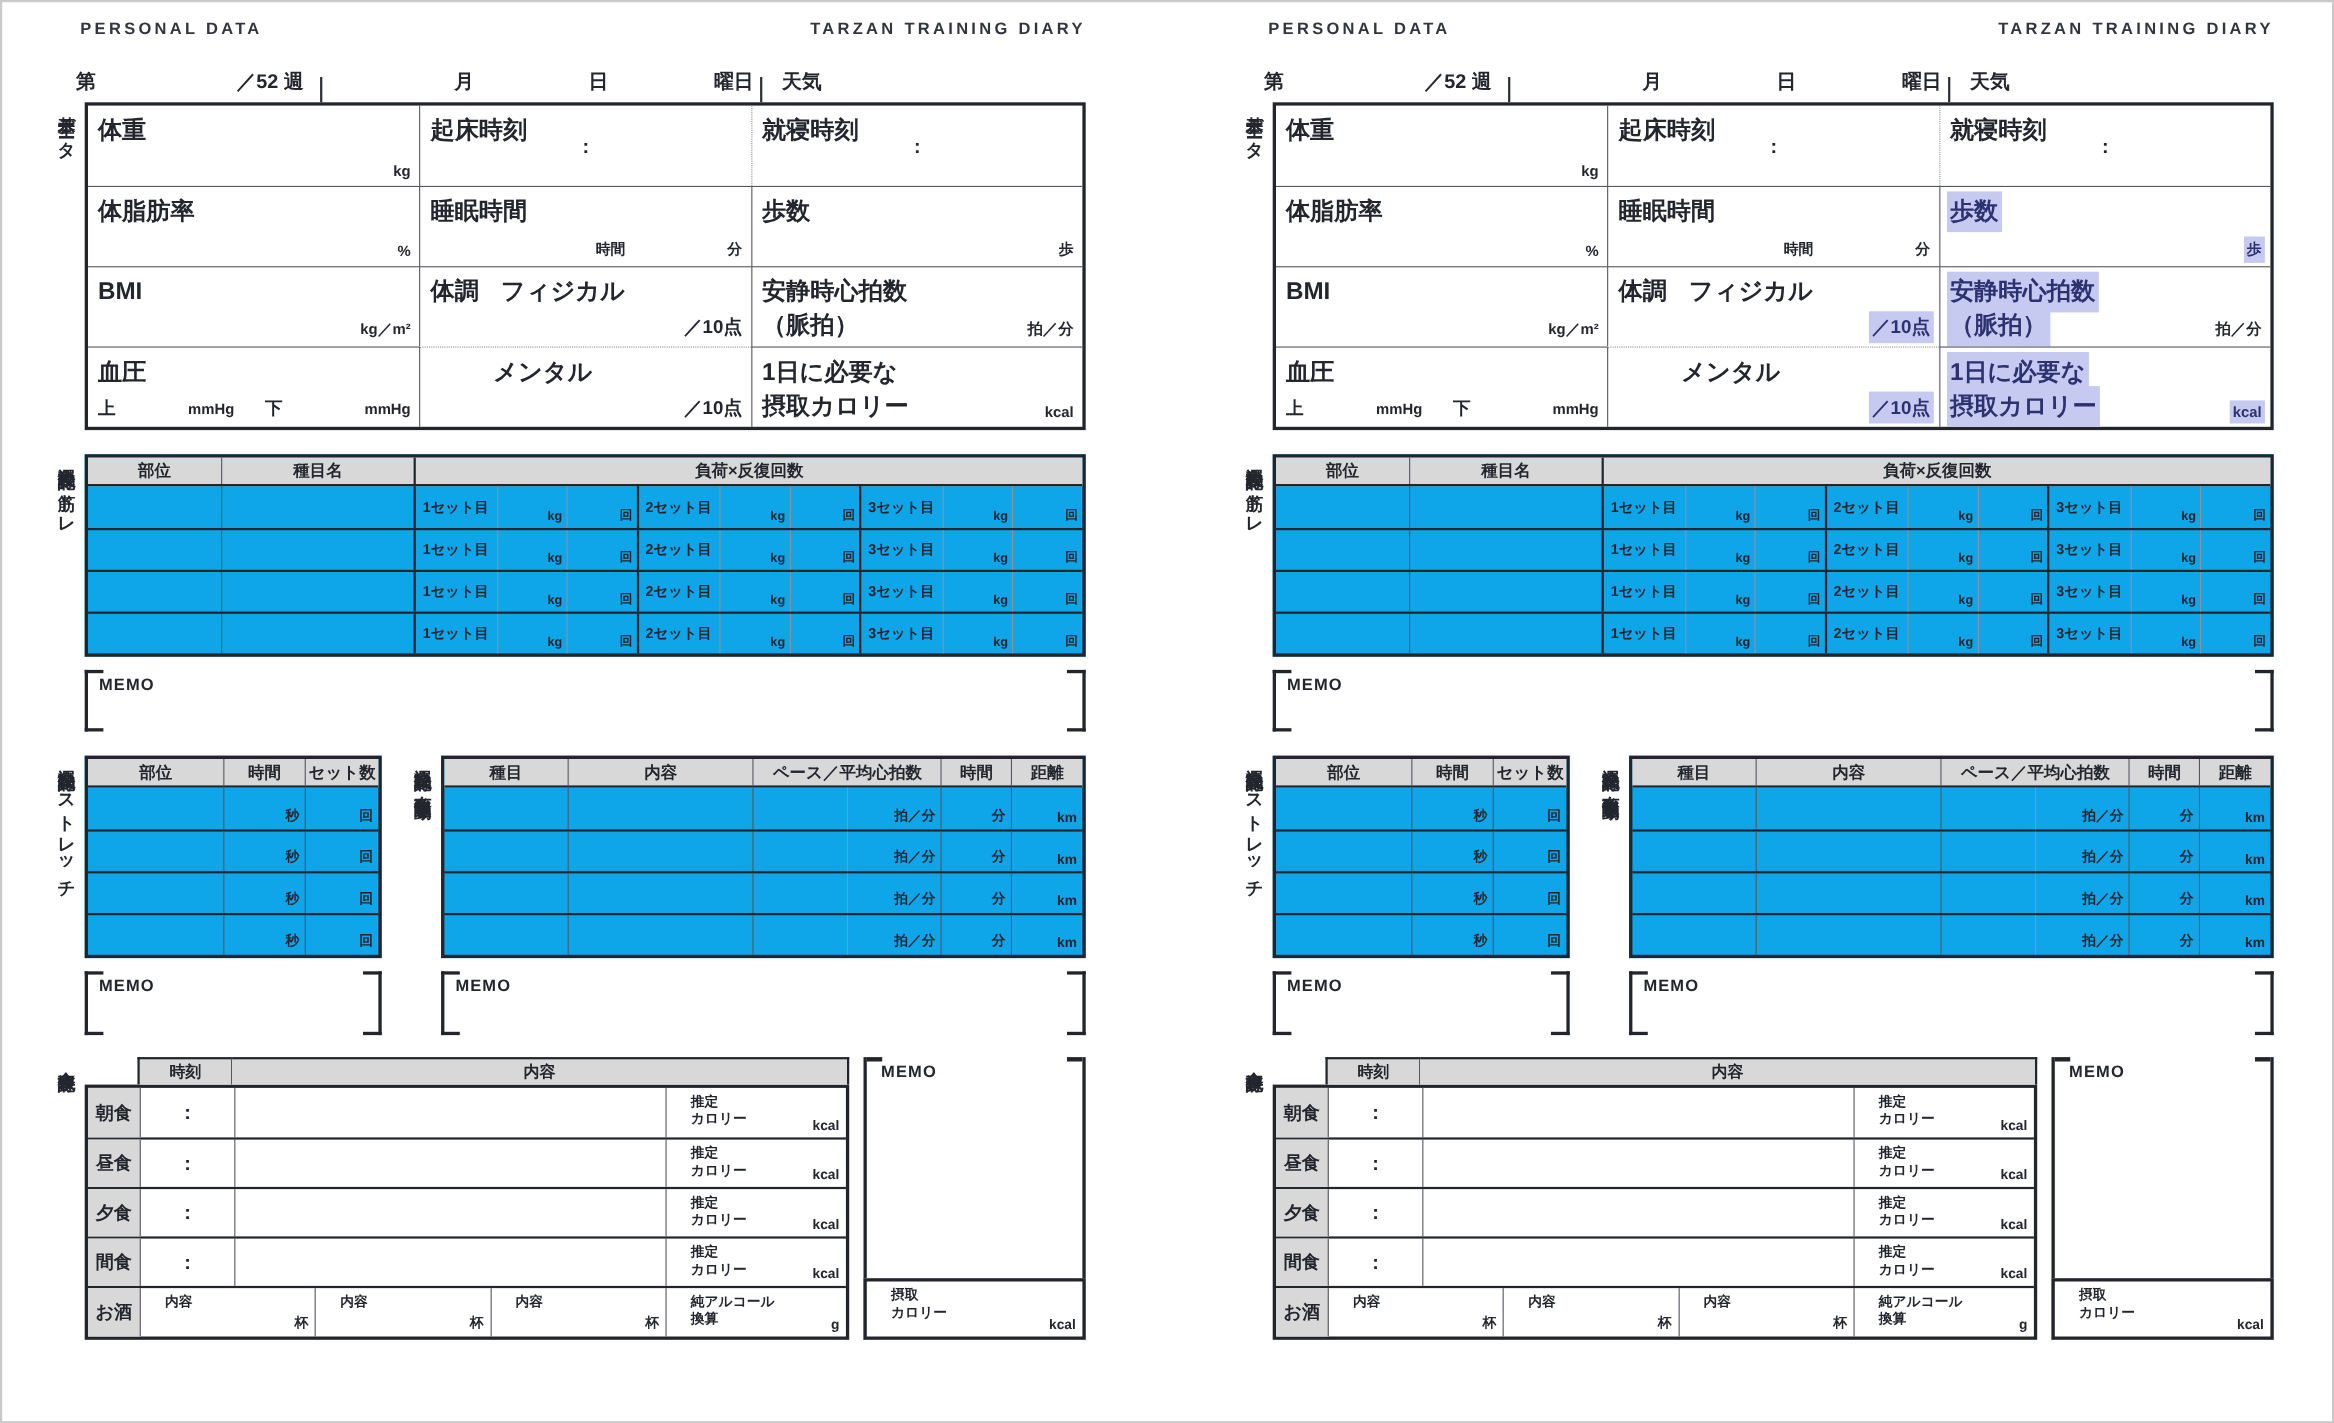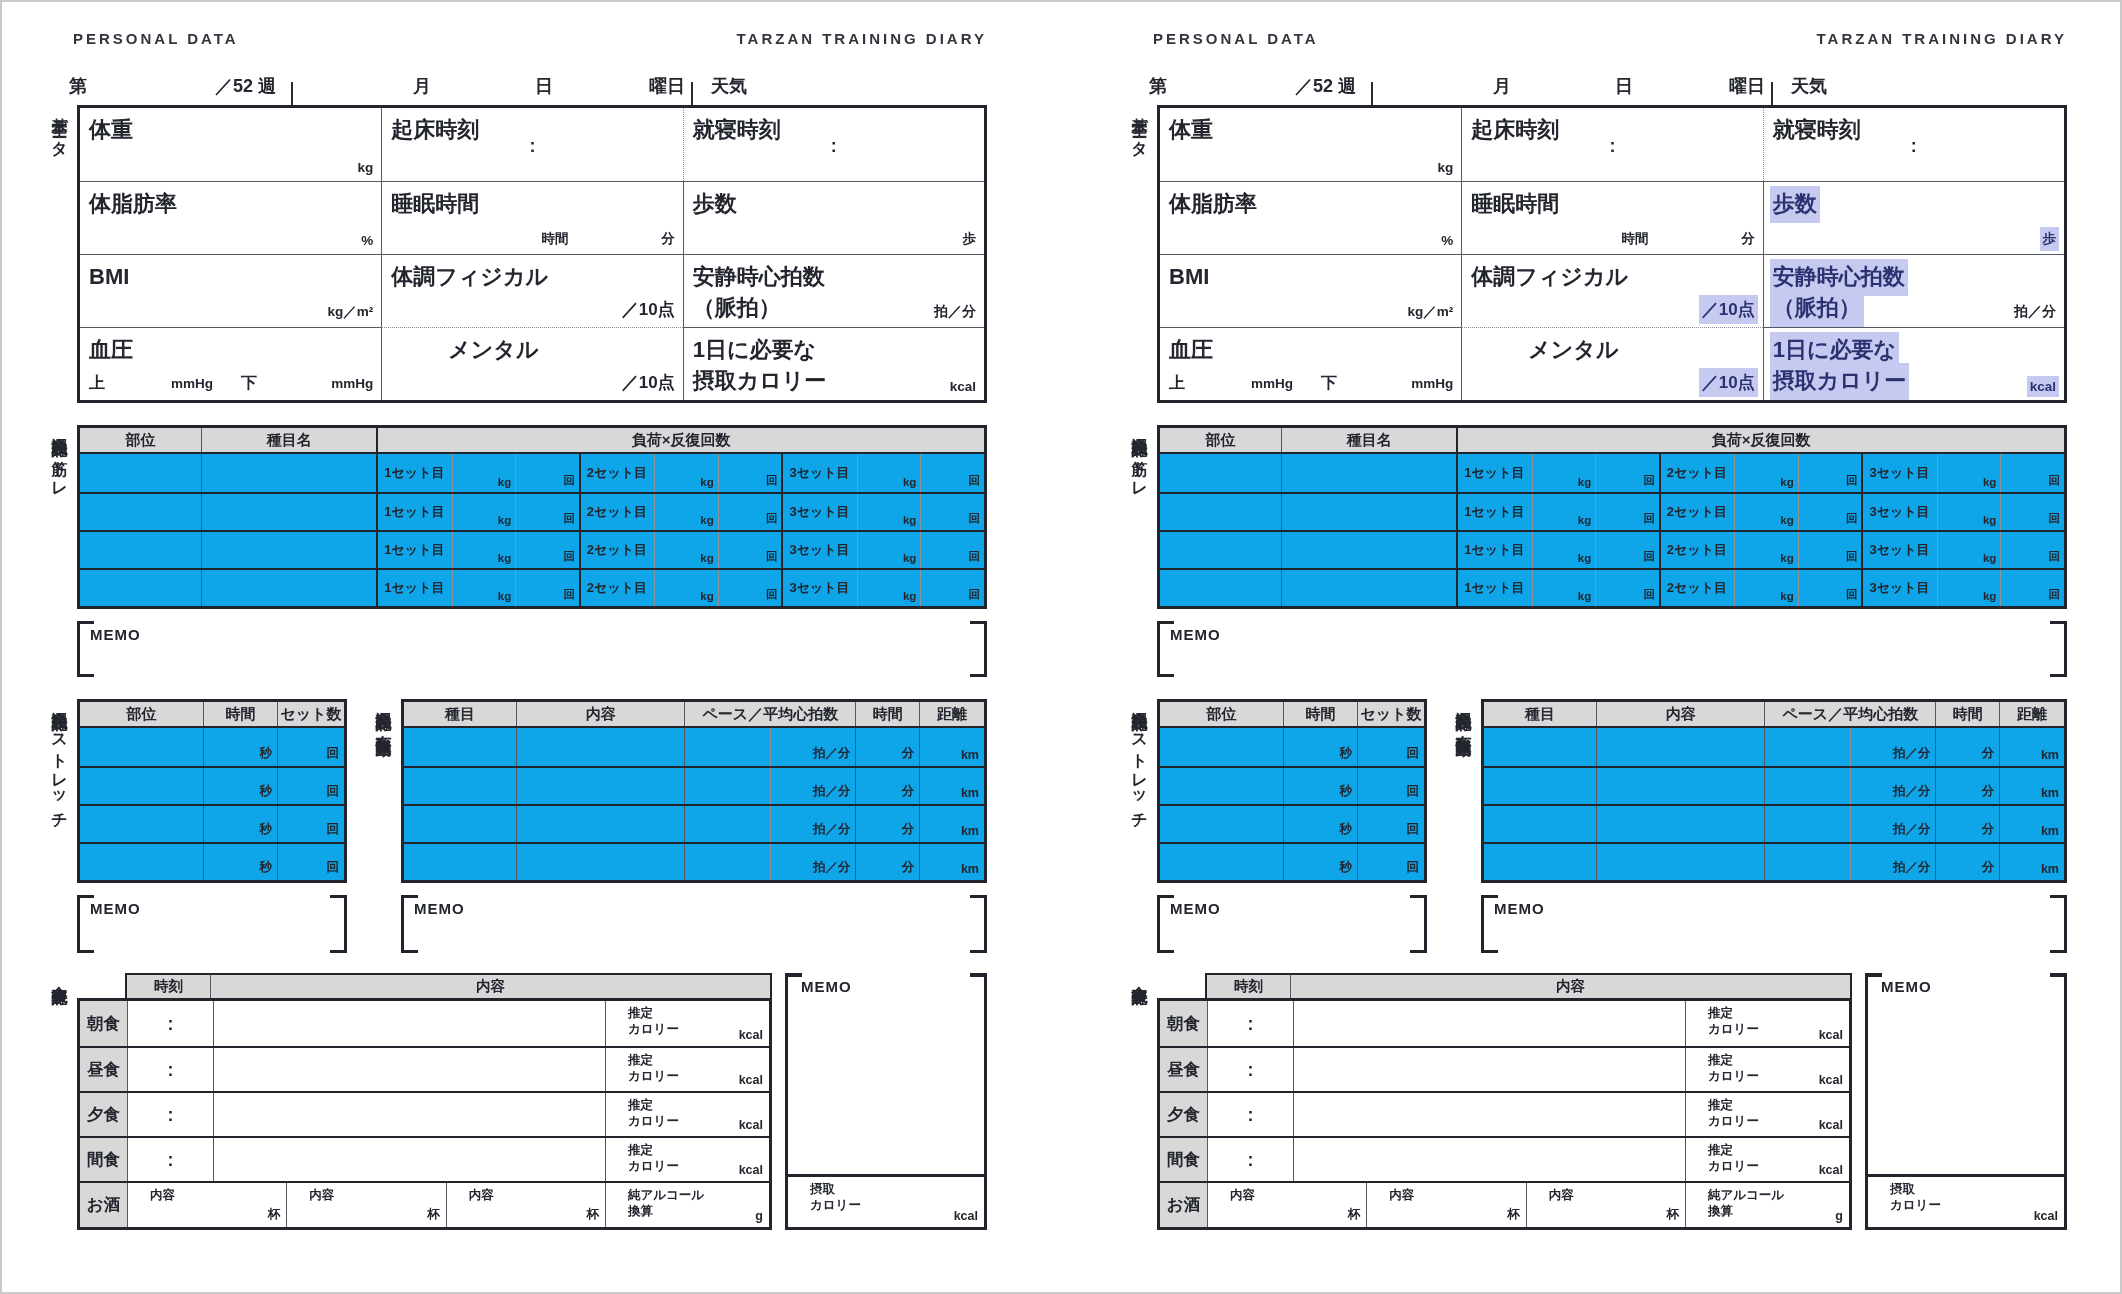--- a/index.html
+++ b/index.html
@@ -3,21 +3,21 @@
 <meta charset="utf-8">
 <style>
   :root{
     --ink:#23262e; --ink2:#22252b; --thin:#55585f; --fill:#d8d8d8;
     --hl-bg:#c6caf0; --hl-ink:#2c3170; --frame:#c9c9c9;
   }
   *{box-sizing:border-box;margin:0;padding:0}
   body{background:#fff;font-family:"Liberation Sans","DejaVu Sans",sans-serif;color:var(--ink)}
   .sheet{width:2122px;height:1294px;background:#fff;border:2px solid var(--frame);
          display:flex;gap:140px;padding-left:45px;overflow:hidden}
-  .page{width:940px;flex:none;padding-top:28px;position:relative}
+  .page{width:940px;flex:none;padding-top:16px;position:relative}
 
   
   .pd-header{display:flex;justify-content:space-between;padding-left:26px;
              font-size:15px;font-weight:700;letter-spacing:3px;color:#31353e;height:20px}
 
   
   .sec{display:flex}
   .rail{width:30px;flex:none;position:relative}
   .vlabel{writing-mode:vertical-rl;white-space:nowrap;position:absolute;top:0;left:3px;
           font-size:16px;font-weight:700;letter-spacing:1.5px;line-height:1.15}
@@ -31,21 +31,21 @@
 
   
   .btable{display:grid;grid-template-columns:1fr 1fr 1fr;grid-auto-rows:73px;
           border:3px solid var(--ink2);background:#fff}
   .bc{position:relative;border-left:1.5px solid var(--thin);border-top:1.5px solid var(--thin)}
   .bc.nl{border-left:none}.bc.nt{border-top:none}
   .bc.dotl{border-left:1.5px dotted #8d9096}
   .bc.dott{border-top:1.5px dotted #8d9096}
   .lbl{position:absolute;top:7px;left:9px;font-size:22px;font-weight:700;line-height:1.4}
   .lbl .ln{display:block;width:max-content}
-  .sublbl{}
+  .sublbl{margin-left:20px}
   .ind{left:66px}
   .unit{position:absolute;font-weight:700;font-size:13.5px}
   .u-br{right:8px;bottom:6px}
   .score{font-size:17px}
   .colon{position:absolute;left:50%;top:52%;transform:translate(-50%,-50%);
          font-size:18px;font-weight:800}
   .bp-line{position:absolute;left:9px;right:8px;bottom:6px;display:flex;align-items:baseline;
            font-weight:700}
   .bp-line .big{font-size:16px}
   .bp-line .sm2{font-size:13.5px}

